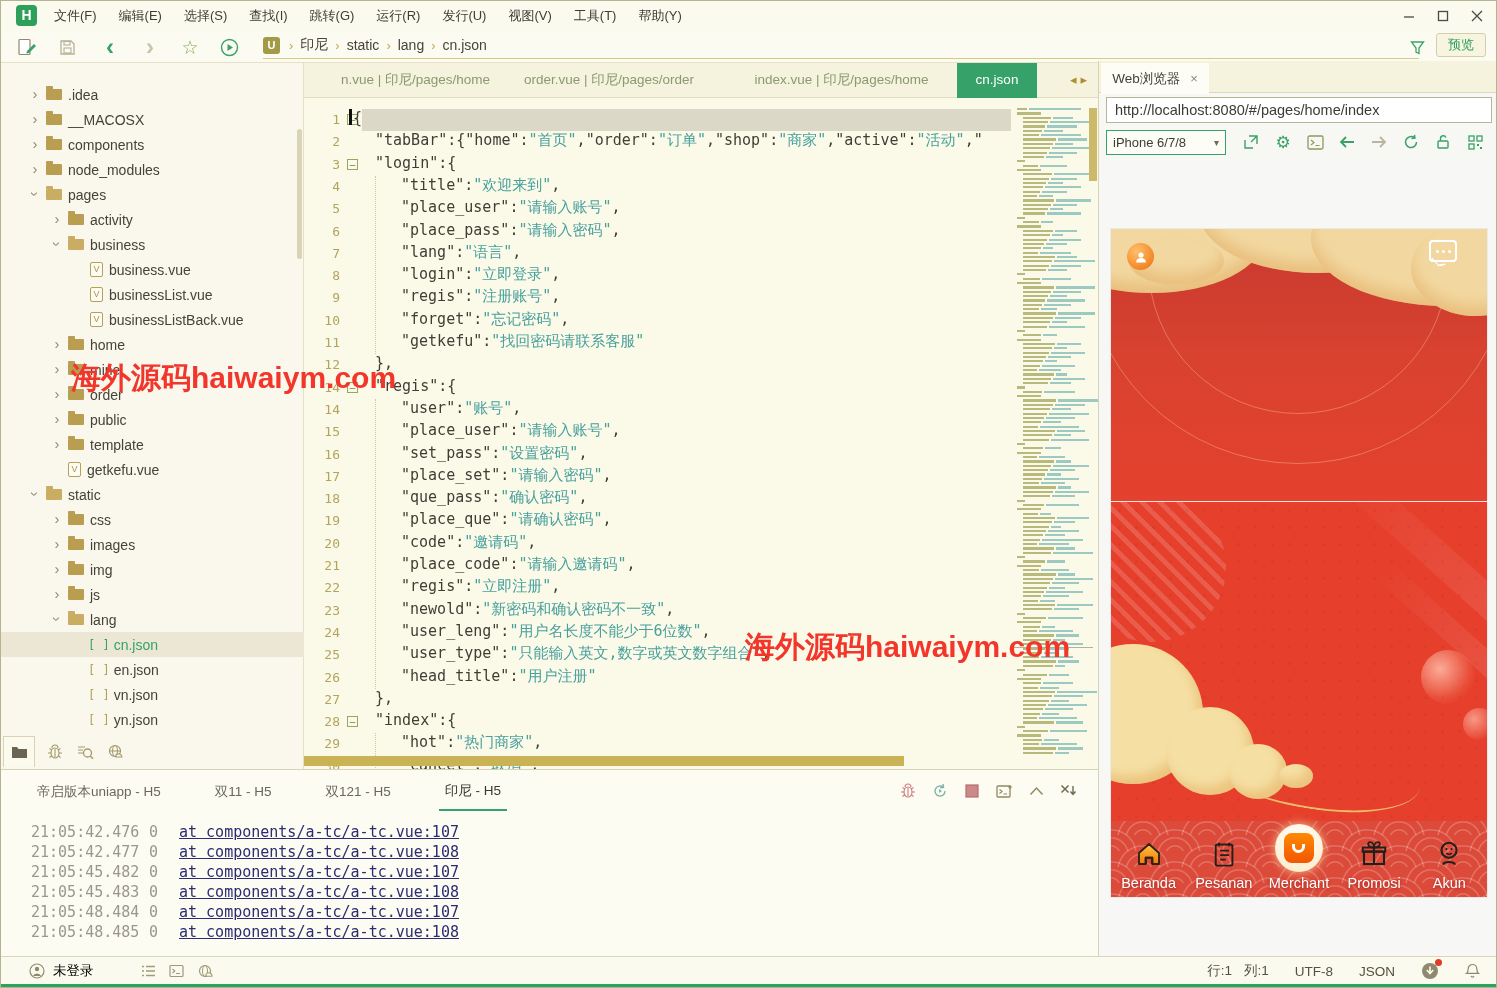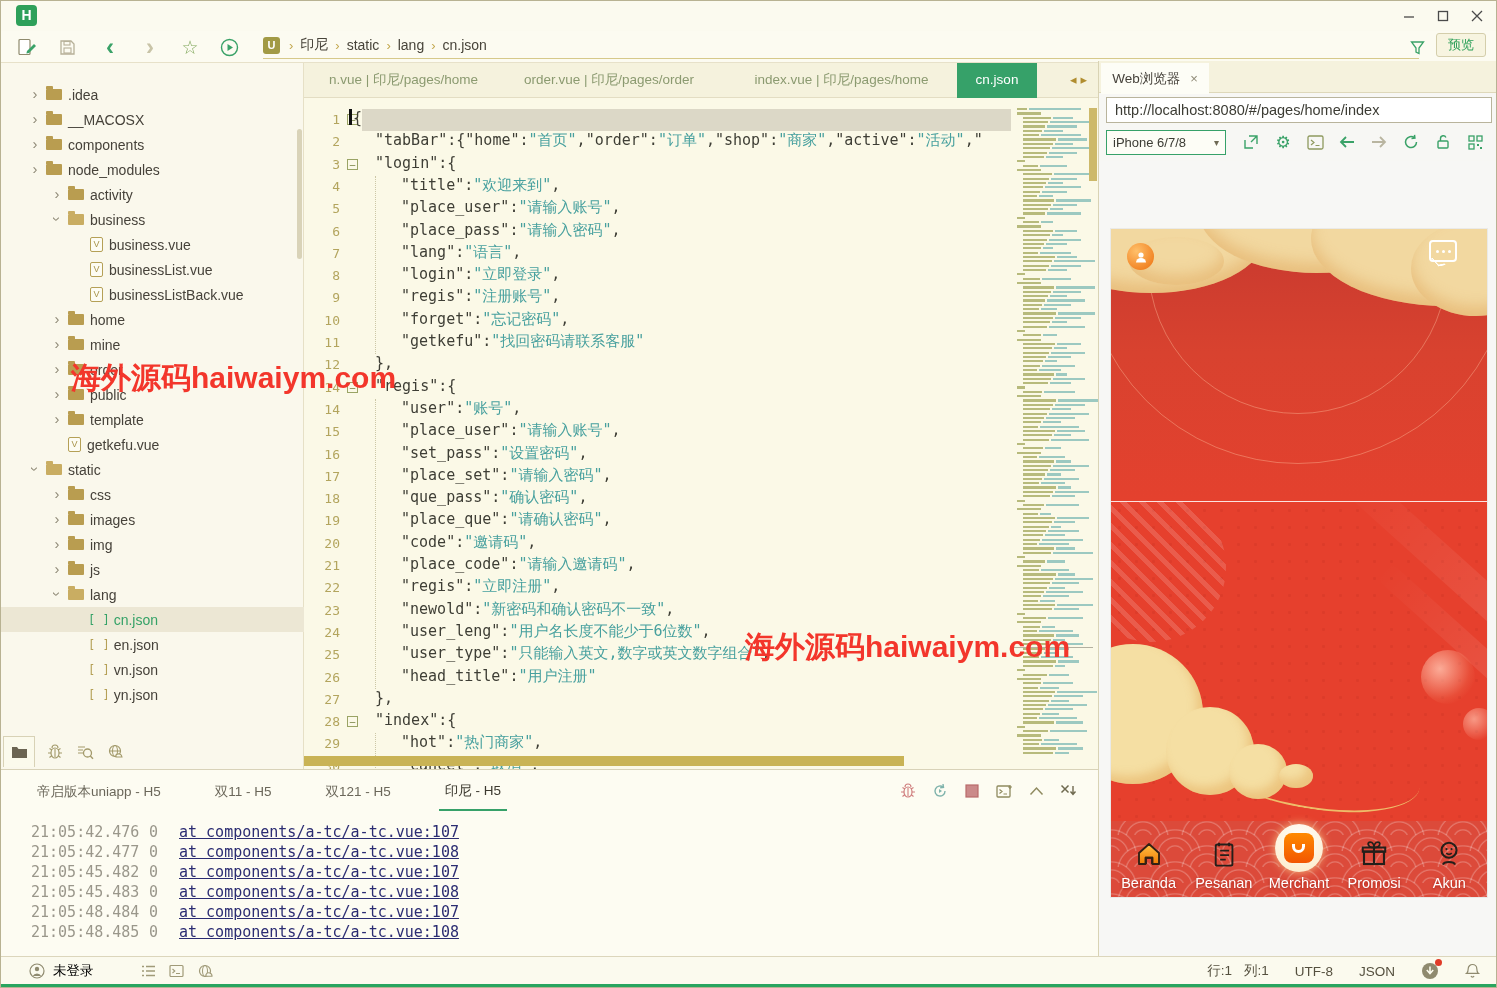--- a/index.html
+++ b/index.html
@@ -59,21 +59,21 @@
   .side-footer{position:absolute;left:0;top:671px;width:303px;height:35px;}
   .sf-box{position:absolute;left:2px;top:2px;width:32px;height:31px;border:1px solid #d8d2b6;border-bottom:none;
     background:#fbfaec;display:flex;align-items:center;justify-content:center;}
   .sf-ic{position:absolute;top:8px;width:20px;height:20px;display:flex;align-items:center;justify-content:center;}
 
   
   .tabstrip{position:absolute;left:303px;top:62px;width:794px;height:35px;background:#f5f2dd;
     border-bottom:1px solid #e3ddc3;}
   .etab{position:absolute;top:0;height:34px;line-height:34px;text-align:center;font-size:13.5px;
     color:#8b9a70;overflow:hidden;white-space:nowrap;}
-  .etab.t0{left:2px;width:195px;}
+  .etab.t0{left:14px;width:195px;}
   .etab.t1{left:196px;width:218px;}
   .etab.t2{left:425px;width:225px;}
   .etab.t3{left:653px;width:80px;background:#36a169;color:#fff;height:35px;}
   .tab-arrows{position:absolute;left:766px;top:9px;color:#b08d2f;font-size:13px;letter-spacing:4px;}
 
   
   .codearea{position:absolute;left:303px;top:97px;width:794px;height:671px;background:#fbf9e7;overflow:hidden;}
   .cl{position:absolute;left:0;height:22.3px;width:707px;}
   .cl.current::before{content:"";position:absolute;left:58px;right:0;top:0;bottom:0;background:#dcd8c7;}
   .ln{position:absolute;left:0;top:0;width:36px;text-align:right;color:#b3a55e;
@@ -206,20 +206,32 @@
   .w2{left:744px;top:626px;}
   svg{display:block;}
 </style>
 </head>
 <body>
 
 <div class="window">
 
   <div class="titlebar">
     <div class="hx-logo">H</div>
+    <div class="menubar" id="menubar">
+        <span class="menu-item">文件(F)</span>
+        <span class="menu-item">编辑(E)</span>
+        <span class="menu-item">选择(S)</span>
+        <span class="menu-item">查找(I)</span>
+        <span class="menu-item">跳转(G)</span>
+        <span class="menu-item">运行(R)</span>
+        <span class="menu-item">发行(U)</span>
+        <span class="menu-item">视图(V)</span>
+        <span class="menu-item">工具(T)</span>
+        <span class="menu-item">帮助(Y)</span>
+      </div>
     <div class="win-controls">
       <span class="wc">
           <svg width="12" height="12">
             <line x1="1" y1="7" x2="11" y2="7" stroke="#4a4a4a" stroke-width="1.3"></line>
           </svg>
         </span>
       <span class="wc">
           <svg width="12" height="12">
             <rect x="1.5" y="1.5" width="9" height="9" fill="none" stroke="#4a4a4a" stroke-width="1.3"></rect>
           </svg>
@@ -292,20 +304,25 @@
         </div>
         <div class="tree-row" style="padding-left: 26px;">
           <span class="chev">›</span>
           <span class="ic-folder"></span>
           <span class="tl">components</span>
         </div>
         <div class="tree-row" style="padding-left: 26px;">
           <span class="chev">›</span>
           <span class="ic-folder"></span>
           <span class="tl">node_modules</span>
+        </div>
+        <div class="tree-row" style="padding-left: 26px;">
+          <span class="chev open">›</span>
+          <span class="ic-folder open"></span>
+          <span class="tl">pages</span>
         </div>
         <div class="tree-row" style="padding-left: 48px;">
           <span class="chev">›</span>
           <span class="ic-folder"></span>
           <span class="tl">activity</span>
         </div>
         <div class="tree-row" style="padding-left: 48px;">
           <span class="chev open">›</span>
           <span class="ic-folder open"></span>
           <span class="tl">business</span>

